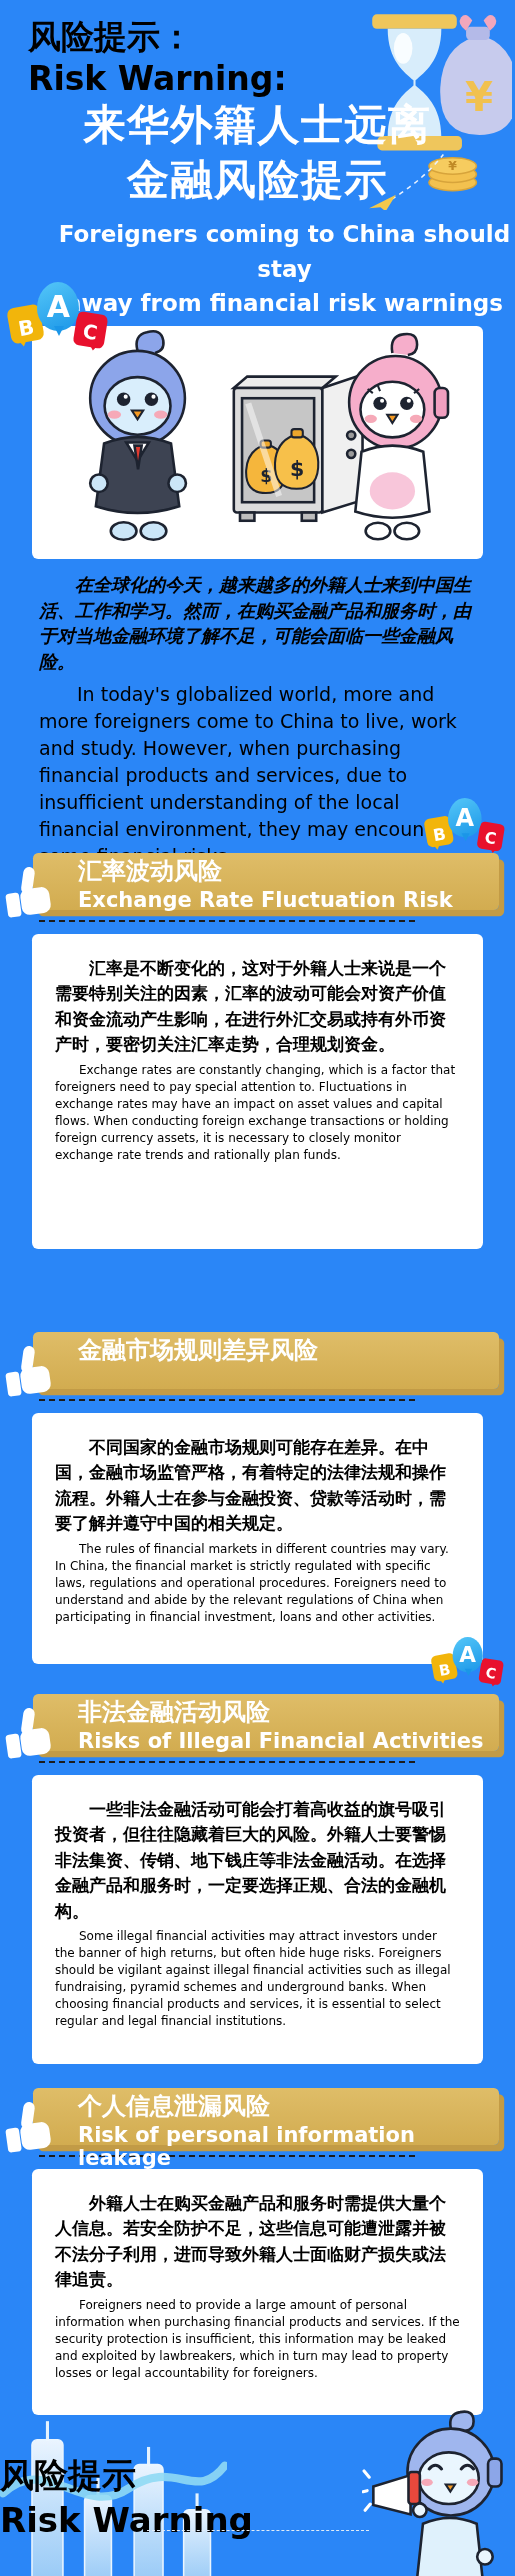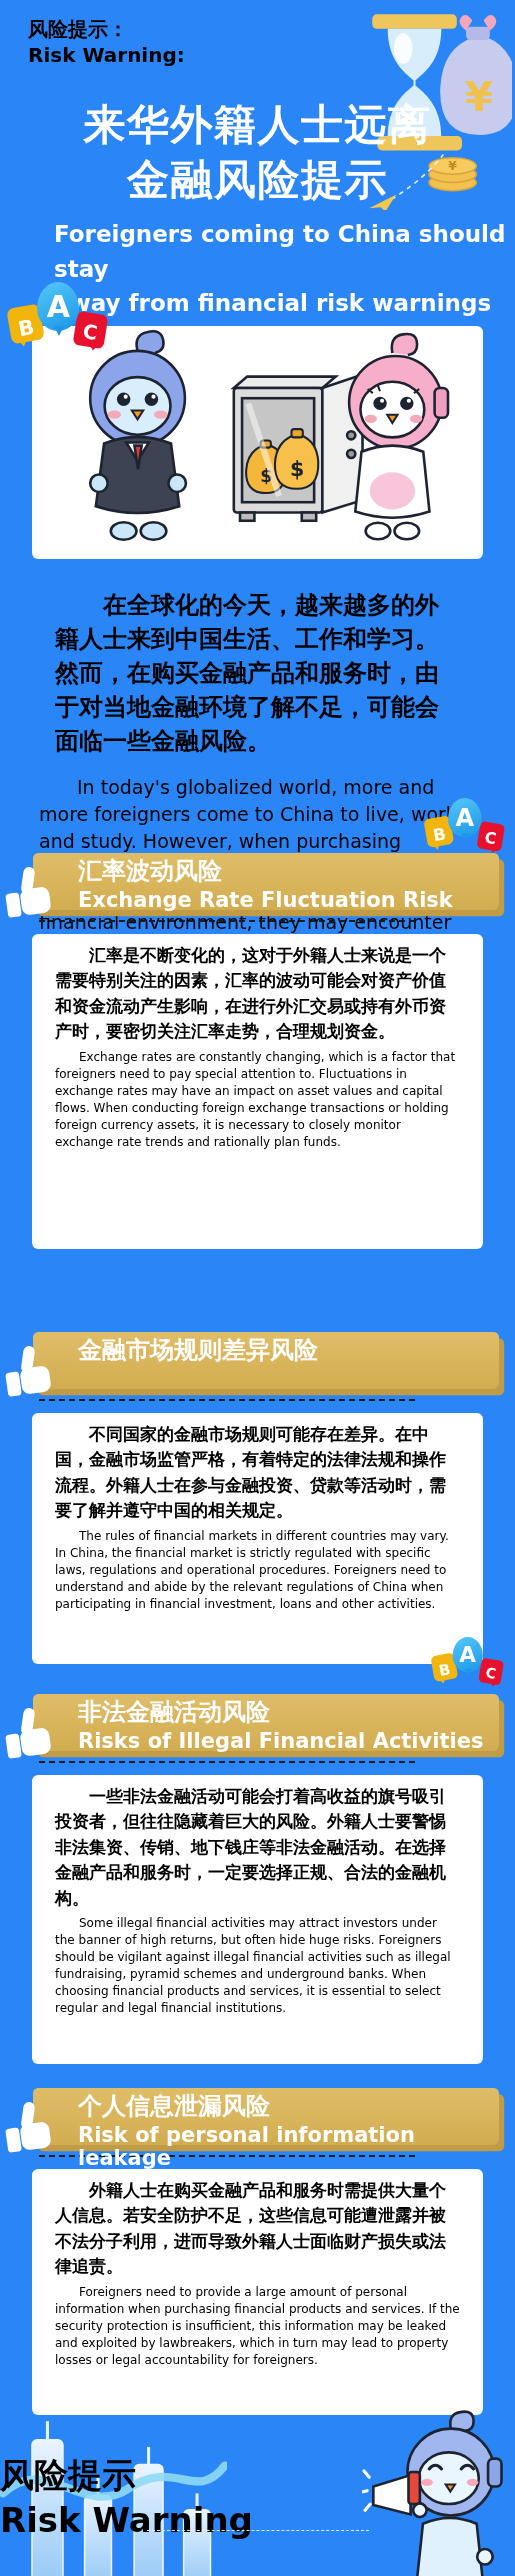--- a/index.html
+++ b/index.html
@@ -3,27 +3,27 @@
 <meta charset="utf-8">
 <style>
   html,body{margin:0;padding:0;background:#0e0e0e;}
   .poster{
     position:relative;width:515px;height:3802px;margin:0 auto;
     background:#2A86F7;overflow:hidden;
     font-family:"DejaVu Sans","Liberation Sans",sans-serif;
   }
   
   .top-header{position:absolute;top:15.5px;left:28px;color:#000;font-weight:bold;
-    font-size:20px;line-height:1.3;}
+    font-size:33px;line-height:1.3;}
   .top-illo{position:absolute;top:4.1px;right:3.1px;width:147px;height:206px;}
   
   .main-title{position:absolute;top:98px;left:0;width:100%;text-align:center;
     color:#fff;font-size:42px;font-weight:bold;line-height:1.3;letter-spacing:1.5px;}
   .sub-title{position:absolute;top:217px;left:54px;color:#fff;font-size:23px;
-    font-weight:bold;line-height:1.5;}
+    font-weight:bold;line-height:1.5;text-align:center;}
   
   .bac{position:relative;width:98px;height:89px;}
   .bub{position:absolute;display:flex;align-items:center;justify-content:center;
     color:#fff;font-weight:bold;}
   .bub-b{left:0;top:24px;width:33px;height:36px;background:#F2B50B;border-radius:7.2px;
     transform:rotate(-10deg);font-size:20.6px;padding-top:7.2px;box-sizing:border-box;}
   .bub-b::after{content:'';position:absolute;bottom:-8.8px;left:6.2px;
     border:5.7px solid transparent;border-top:8.2px solid #F2B50B;}
   .bub-a{left:28px;top:0;width:42px;height:49px;z-index:2;font-size:30px;
     background:linear-gradient(155deg,#55C7F8,#1B96E8);
@@ -36,33 +36,33 @@
     border:5.2px solid transparent;border-top:7.7px solid #E8112D;}
   .bac.hero{position:absolute;top:282px;left:9.3px;z-index:3;}
   .bac.sm1{position:absolute;top:798px;right:11.3px;transform:scale(.8);transform-origin:top right;z-index:2;}
   .bac.sm2{position:absolute;top:1637px;right:12.4px;transform:scale(.72);transform-origin:top right;z-index:2;}
   
   .illo-card{position:absolute;top:326px;left:32px;width:451px;height:233px;
     background:#fff;border-radius:6.2px;z-index:1;}
   .illo-card svg{width:100%;height:100%;display:block;}
   
   .intro{position:absolute;top:572px;left:39px;width:439px;color:#000;}
-  .intro .cn{font-size:24px;font-weight:bold;line-height:1.42;text-indent:2em;margin:16px;}
+  .intro .cn{font-size:18px;font-weight:bold;line-height:1.42;text-indent:2em;margin:0;font-style:italic;}
   .intro .en{font-size:19px;line-height:1.42;text-indent:2em;margin:7.2px 0 0 0;}
   
   .sec{position:absolute;left:0;width:515px;}
   .g-banner{position:relative;margin-left:33px;width:466px;height:57px;box-sizing:border-box;
     background:linear-gradient(180deg,#DFBD68,#D2AC50);border-radius:5.2px;
     box-shadow:5.2px 6.2px 0 #C29B46;padding:5.2px 0 0 45px;color:#fff;}
   .g-banner .bn-cn{font-size:24px;font-weight:bold;line-height:1.1;}
   .g-banner .bn-en{font-size:21px;line-height:1.1;margin-top:4.6px;font-weight:bold;}
   .thumb-ic{position:absolute;left:2.1px;top:12.4px;width:52px;height:54px;z-index:2;}
   .dashline{margin:10.3px 0 0 39px;width:376px;border-top:2.1px dashed #1b1b1b;height:0;}
   .sec-card{margin:11.3px 0 0 32px;width:451px;box-sizing:border-box;background:#fff;
-    border-radius:6.2px;padding:9px 23px;color:#000;}
+    border-radius:6.2px;padding:22px 23px;color:#000;}
   .sec-card .cn{font-size:17px;font-weight:bold;line-height:1.5;text-indent:2em;margin:0;}
   .sec-card .en{font-size:12px;line-height:1.42;text-indent:2em;margin:4.1px 0 0 0;}
   
   .mid{position:absolute;top:2421px;left:0;width:515px;height:211px;}
   .mid-title{position:absolute;top:32px;left:0;width:100%;text-align:left;color:#000;
     font-weight:bold;font-size:34px;line-height:1.32;}
   .mid-dash{position:absolute;top:109px;left:147px;width:222px;height:0;
     border-top:1.5px dashed #E2ECF8;}
   .candles{position:absolute;left:0;top:-5.2px;width:227px;height:216px;}
   .mm{position:absolute;right:-2.1px;top:-12.4px;width:155px;height:227px;}

